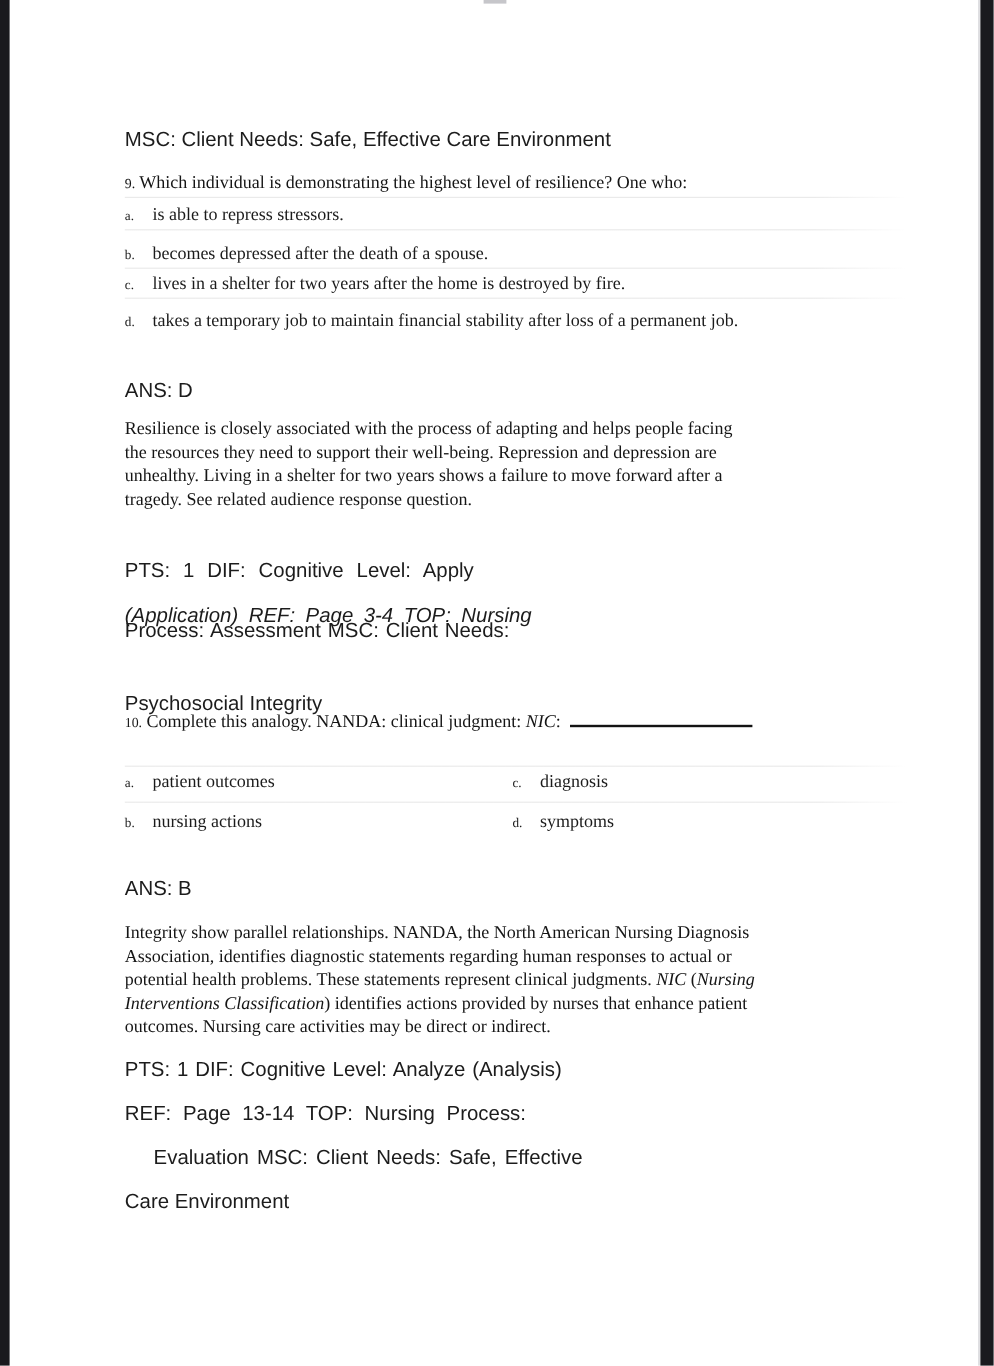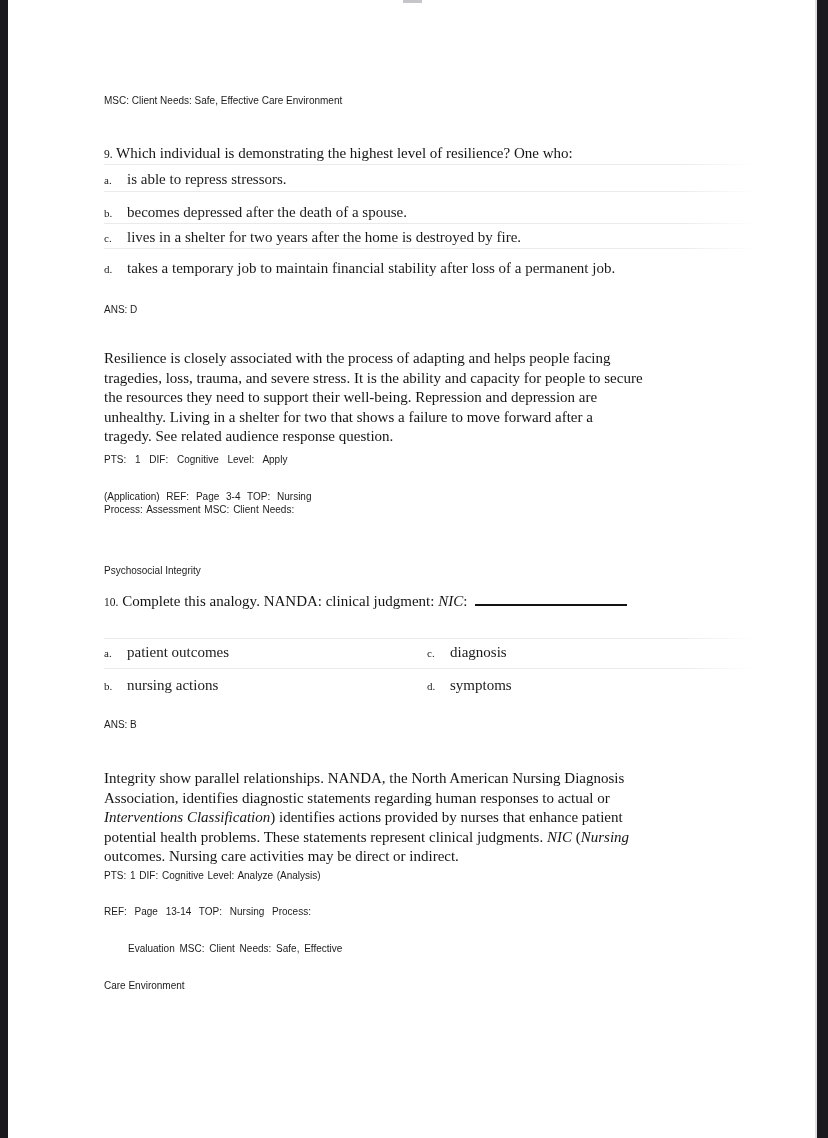--- a/index.html
+++ b/index.html
@@ -9,32 +9,32 @@
     background:#ffffff;
     font-family:"Liberation Serif", serif;
     color:#1b1b1b;
   }
   .bar-left  { position:absolute; left:0; top:0; width:8px; height:1138px; background:#1a1a1e; }
   .edge-line { position:absolute; left:815px; top:0; width:2px; height:1138px; background:#dfdfe2; }
   .bar-right { position:absolute; left:817px; top:0; width:11px; height:1138px; background:#1a1a1e; }
   .top-mark  { position:absolute; left:403px; top:0; width:19px; height:3px; background:#c6c6ca; }
 
   .abs { position:absolute; left:104px; white-space:nowrap; }
-  .sans { font-family:"Liberation Sans", sans-serif; font-size:10px; color:#1c1c1c; }
+  .sans { font-family:"Liberation Sans", sans-serif; font-size:17px; color:#1c1c1c;margin-top:12px; }
   .serif { font-size:15px; color:#151515;margin-top:13px; }
   .qnum { font-size:11.5px; }
   .olet { display:inline-block; width:23px; font-size:11px; }
   .otxt { font-size:15px; }
   .para div { line-height:19.5px; }
   .rule { position:absolute; left:104px; width:652px; height:1px;
           background:linear-gradient(to right, #eaeaea 88%, rgba(234,234,234,0)); }
   .blank { display:inline-block; width:152px; height:12px; margin-left:4px;
            border-bottom:2px solid #131313; }
   .ws1 { word-spacing:1px; } .ws2 { word-spacing:2px;padding-left:24px; }
-  .ws4 { word-spacing:4px; } .ws5 { word-spacing:5px; } .ws6 { word-spacing:6px; }
+  .ws4 { word-spacing:4px;font-style:italic; } .ws5 { word-spacing:5px; } .ws6 { word-spacing:6px; }
   .it { font-style:italic; }
 </style>
 </head>
 <body>
 
 <div>
 
   <div class="bar-left"></div>
   <div class="edge-line"></div>
   <div class="bar-right"></div>
@@ -61,23 +61,22 @@
   </div>
   <div class="rule" style="top:248px"></div>
   <div class="abs" style="top:259px">
     <span class="olet">d.</span><span class="otxt">takes a temporary job to maintain financial stability after loss of a permanent job.</span>
   </div>
 
   <div class="abs sans" style="top:304px">ANS: D</div>
 
   <div class="abs serif para" style="top:336px">
       <div>Resilience is closely associated with the process of adapting and helps people facing</div>
-      <div>tragedies, loss, trauma, and severe stress. It is the ability and capacity for people to secure</div>
       <div>the resources they need to support their well-being. Repression and depression are</div>
-      <div>unhealthy. Living in a shelter for two that shows a failure to move forward after a</div>
+      <div>unhealthy. Living in a shelter for two years shows a failure to move forward after a</div>
       <div>tragedy. See related audience response question.</div>
     </div>
 
   <div class="abs sans ws6" style="top:454px">PTS: 1 DIF: Cognitive Level: Apply</div>
   <div class="abs sans ws4" style="top:491px">(Application) REF: Page 3-4 TOP: Nursing</div>
   <div class="abs sans ws1" style="top:504px">Process: Assessment MSC: Client Needs:</div>
   <div class="abs sans" style="top:565px">Psychosocial Integrity</div>
 
   <div class="abs serif" style="top:579px">
     <span class="qnum">10.</span>
@@ -97,22 +96,22 @@
   </div>
   <div class="abs" style="top:676px; left:427px">
     <span class="olet">d.</span><span class="otxt">symptoms</span>
   </div>
 
   <div class="abs sans" style="top:719px">ANS: B</div>
 
   <div class="abs serif para" style="top:756px">
       <div>Integrity show parallel relationships. NANDA, the North American Nursing Diagnosis</div>
       <div>Association, identifies diagnostic statements regarding human responses to actual or</div>
+      <div><span>potential health problems. These statements represent clinical judgments. </span><span class="it">NIC</span><span> (</span><span class="it">Nursing</span></div>
       <div><span class="it">Interventions Classification</span><span>) identifies actions provided by nurses that enhance patient</span></div>
-      <div><span>potential health problems. These statements represent clinical judgments. </span><span class="it">NIC</span><span> (</span><span class="it">Nursing</span></div>
       <div>outcomes. Nursing care activities may be direct or indirect.</div>
     </div>
 
   <div class="abs sans ws1" style="top:870px">PTS: 1 DIF: Cognitive Level: Analyze (Analysis)</div>
   <div class="abs sans ws5" style="top:906px">REF: Page 13-14 TOP: Nursing Process:</div>
   <div class="abs sans ws2" style="top:943px">Evaluation MSC: Client Needs: Safe, Effective</div>
   <div class="abs sans" style="top:980px">Care Environment</div>
 
 </div>
 

